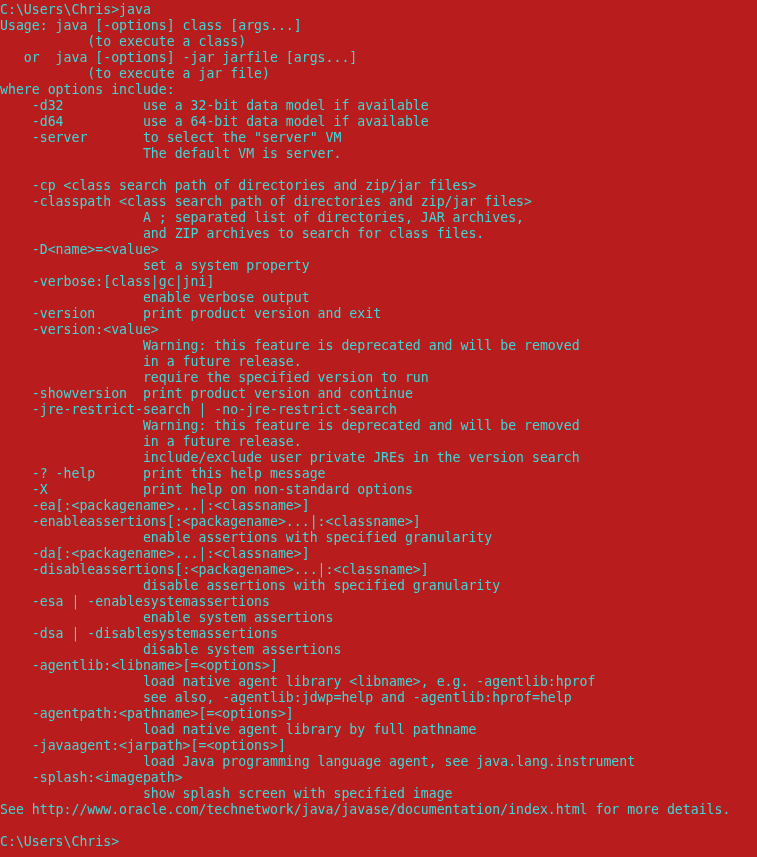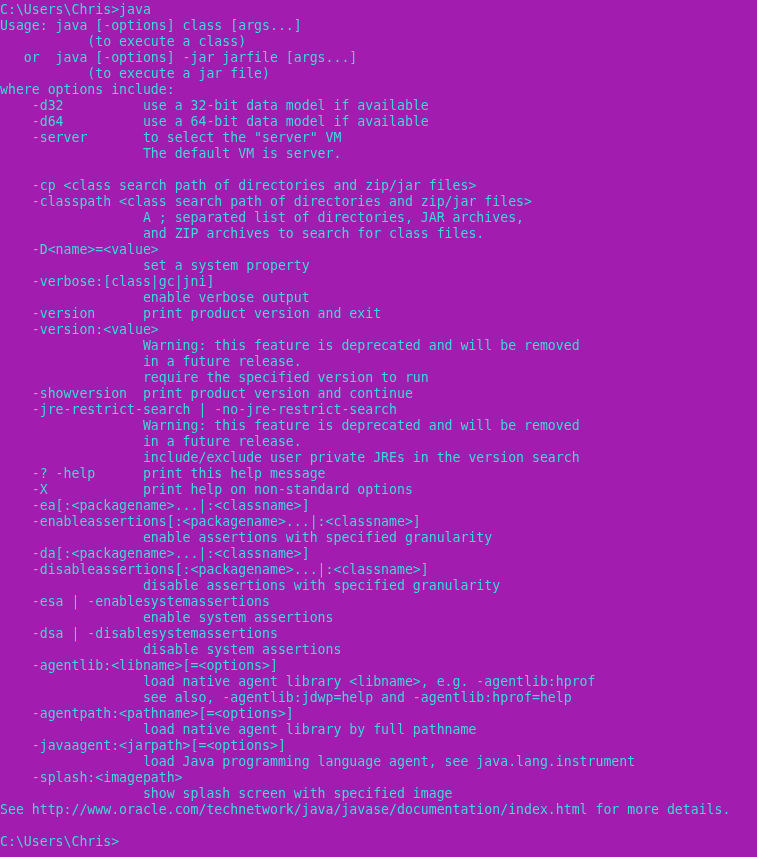--- a/index.html
+++ b/index.html
@@ -9,21 +9,21 @@
     background: #000000;
   }
   body {
     width: 757px;
     height: 857px;
     overflow: hidden;
   }
   #terminal {
     width: 757px;
     height: 857px;
-    background: #a21caf;
+    background: #b91c1c;
     color: #3dd8d8;
     font-family: "DejaVu Sans Mono", "Liberation Mono", monospace;
     font-size: 13.2px;
     line-height: 16px;
     letter-spacing: 0px;
     padding: 2px 0 0 0;
     box-sizing: border-box;
     white-space: pre;
     overflow: hidden;
   }

